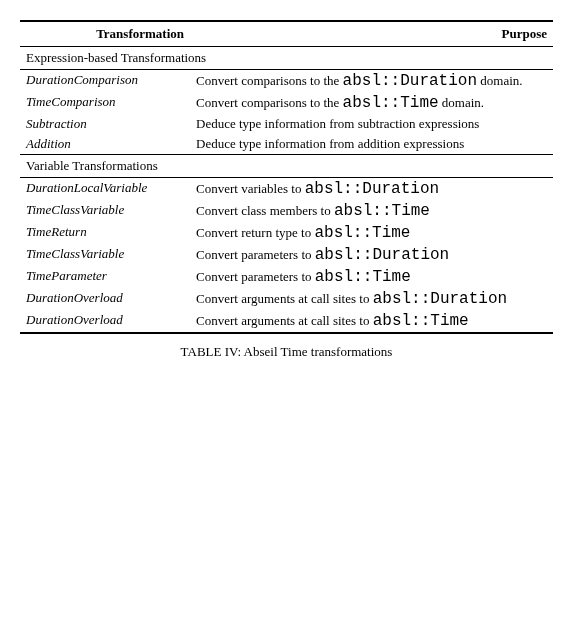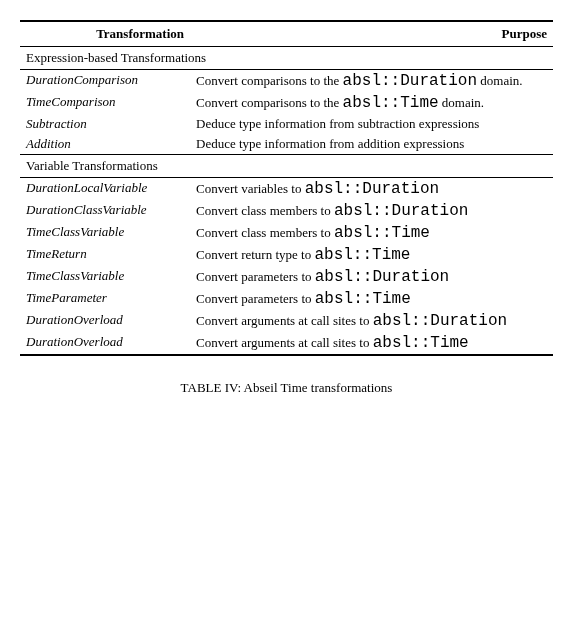--- a/index.html
+++ b/index.html
@@ -51,21 +51,21 @@
     td.purpose {
       text-align: justify;
     }
     code, .mono {
       font-family: "Courier New", Courier, monospace;
       font-size: 16px;
       font-style: normal;
     }
     .caption {
       text-align: center;
-      margin-top: 24px;
+      margin-top: 10px;
       font-size: 13px;
     }
   </style>
 </head>
 <body>
 
 <div class="table-container">
   <table>
     <thead>
       <tr>
@@ -96,24 +96,20 @@
       </tr>
 
       <tr class="section-header">
         <td colspan="2">Variable Transformations</td>
       </tr>
       <tr>
         <td class="transform-name"><em>DurationLocalVariable</em></td>
         <td class="purpose">Convert variables to <span class="mono">absl::Duration</span></td>
       </tr>
       <tr>
-        <td class="transform-name"><em>DurationClassVariable</em></td>
-        <td class="purpose">Convert class members to <span class="mono">absl::Duration</span></td>
-      </tr>
-      <tr>
         <td class="transform-name"><em>TimeClassVariable</em></td>
         <td class="purpose">Convert class members to <span class="mono">absl::Time</span></td>
       </tr>
 
       <tr>
         <td class="transform-name"><em>TimeReturn</em></td>
         <td class="purpose">Convert return type to <span class="mono">absl::Time</span></td>
       </tr>
       <tr>
         <td class="transform-name"><em>TimeClassVariable</em></td>

